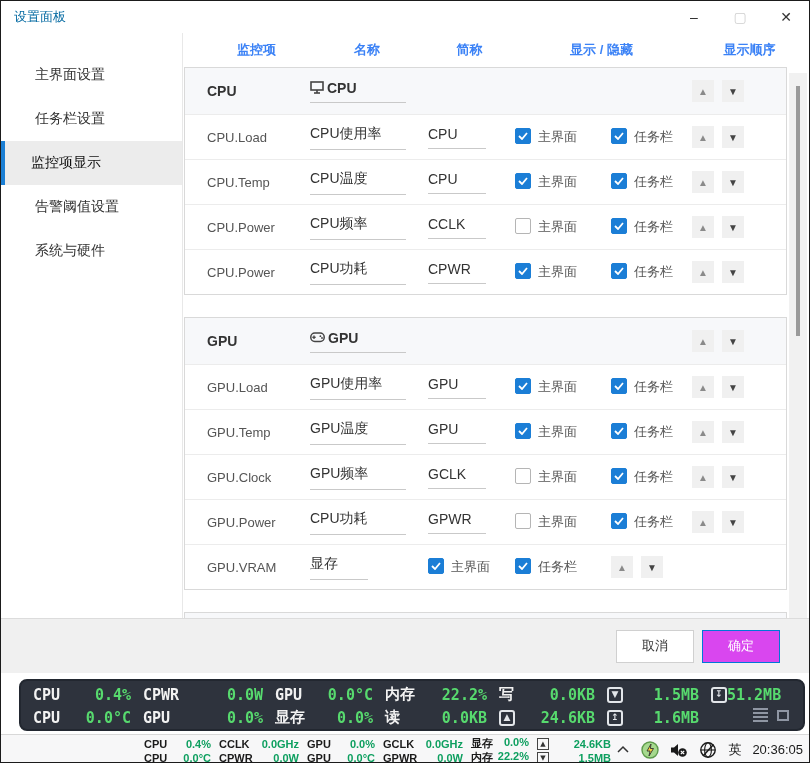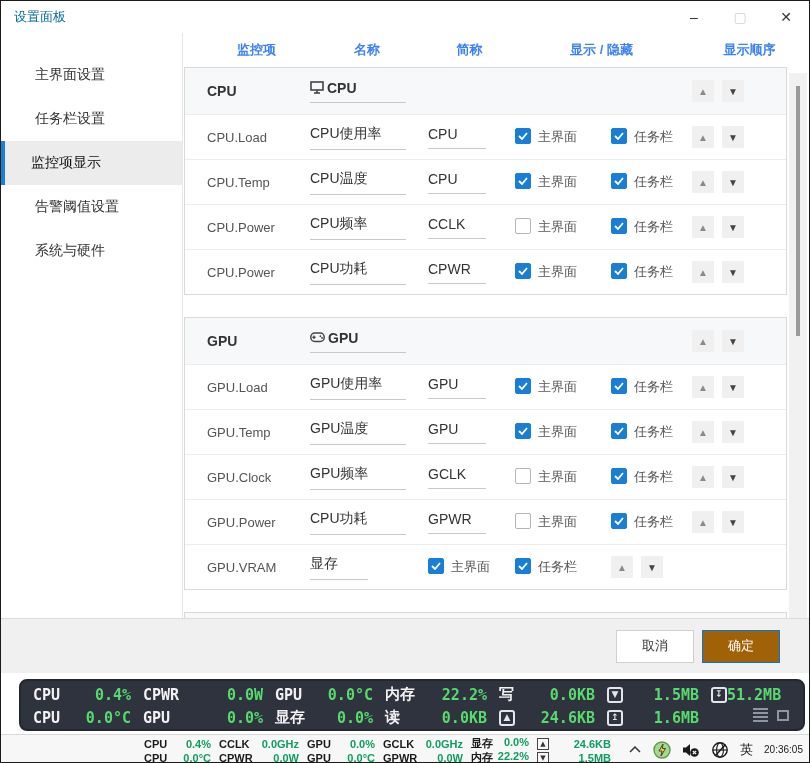--- a/index.html
+++ b/index.html
@@ -44,21 +44,21 @@
   .arr-up { color:#8a8a8a; }
   .arr-dn { color:#444; }
   .partial-box { margin:0 22px 0 1px; height:12px; border:1px solid #d9d9d9; background:#f7f8fa; }
 
   .scrollbar { position:absolute; top:40px; right:2px; width:18px; height:545px; background:#f1f1f1; }
   .scroll-thumb { position:absolute; top:13px; left:7px; width:4px; height:250px; background:#9a9a9a; }
 
   
   .footerbar { flex:0 0 55px; background:#f0f0f0; border-top:1px solid #dcdcdc; display:flex; align-items:center; justify-content:flex-end; gap:8px; padding-right:29px; }
   .f-btn { width:78px; height:33px; font-size:13px; display:flex; align-items:center; justify-content:center; cursor:pointer; background:#fff; border:1px solid #d0d0d0; color:#333; }
-  .f-btn.primary { background:#a16207; border-color:#0078d7; color:#fff; }
+  .f-btn.primary { background:#d946ef; border-color:#0078d7; color:#fff; }
 
   
   .desktop { flex:0 0 61px; position:relative; background:#fff; }
   .monitorbar { position:absolute; left:18px; right:4px; top:6px; height:52px; background:#2e333d; border:2px solid #222730; border-radius:8px; padding:2px 10px 0 12px; font-family:"DejaVu Sans Mono", monospace; font-weight:bold; font-size:15px; }
   .mb-row { display:grid; grid-template-columns:110px 132px 110px 114px 108px 104px 1fr; height:23px; align-items:center; }
   .mb-cell { display:flex; align-items:center; padding-right:12px; }
   .mb-label { color:#f2f2f2; }
   .mb-val { margin-left:auto; color:#57da6e; }
   .mbox { width:16px; height:16px; border:2px solid #e3e6ea; border-radius:3px; display:flex; align-items:center; justify-content:center; font-size:9px; line-height:1; color:#e3e6ea; font-family:"DejaVu Sans", sans-serif; flex:0 0 16px; }
   .mb-corner { position:absolute; right:14px; bottom:7px; display:flex; gap:9px; align-items:center; }
@@ -69,21 +69,21 @@
   
   .taskbar { flex:0 0 30px; position:relative; background:#f7f7f8; border-top:1px solid #d8d8d8; font-size:11px; }
   .tk-monitor { position:absolute; left:143px; top:1px; font-weight:bold; }
   .tk-row { display:grid; grid-template-columns:75px 88px 76px 88px 66px 20px 62px; height:14px; align-items:center; }
   .tk-cell { display:flex; padding-right:8px; }
   .tk-label { color:#1a1a1a; }
   .tk-val { margin-left:auto; color:#0d9f5f; }
   .tk-arrowbox { width:12px; height:12px; border:1px solid #444; display:flex; align-items:center; justify-content:center; font-size:7px; color:#333; font-family:"DejaVu Sans", sans-serif; }
   .tray { position:absolute; right:6px; top:0; height:100%; display:flex; align-items:center; gap:11px; }
   .tray .ime { font-size:13px; color:#1a1a1a; }
-  .tray .clock { font-size:10px; color:#1a1a1a; }
+  .tray .clock { font-size:13px; color:#1a1a1a; }
   .tray svg { display:block; }
 </style>
 </head>
 <body>
 
 <div id="screen">
 
   <div class="titlebar">
     <div class="title">设置面板</div>
     <div class="controls">

